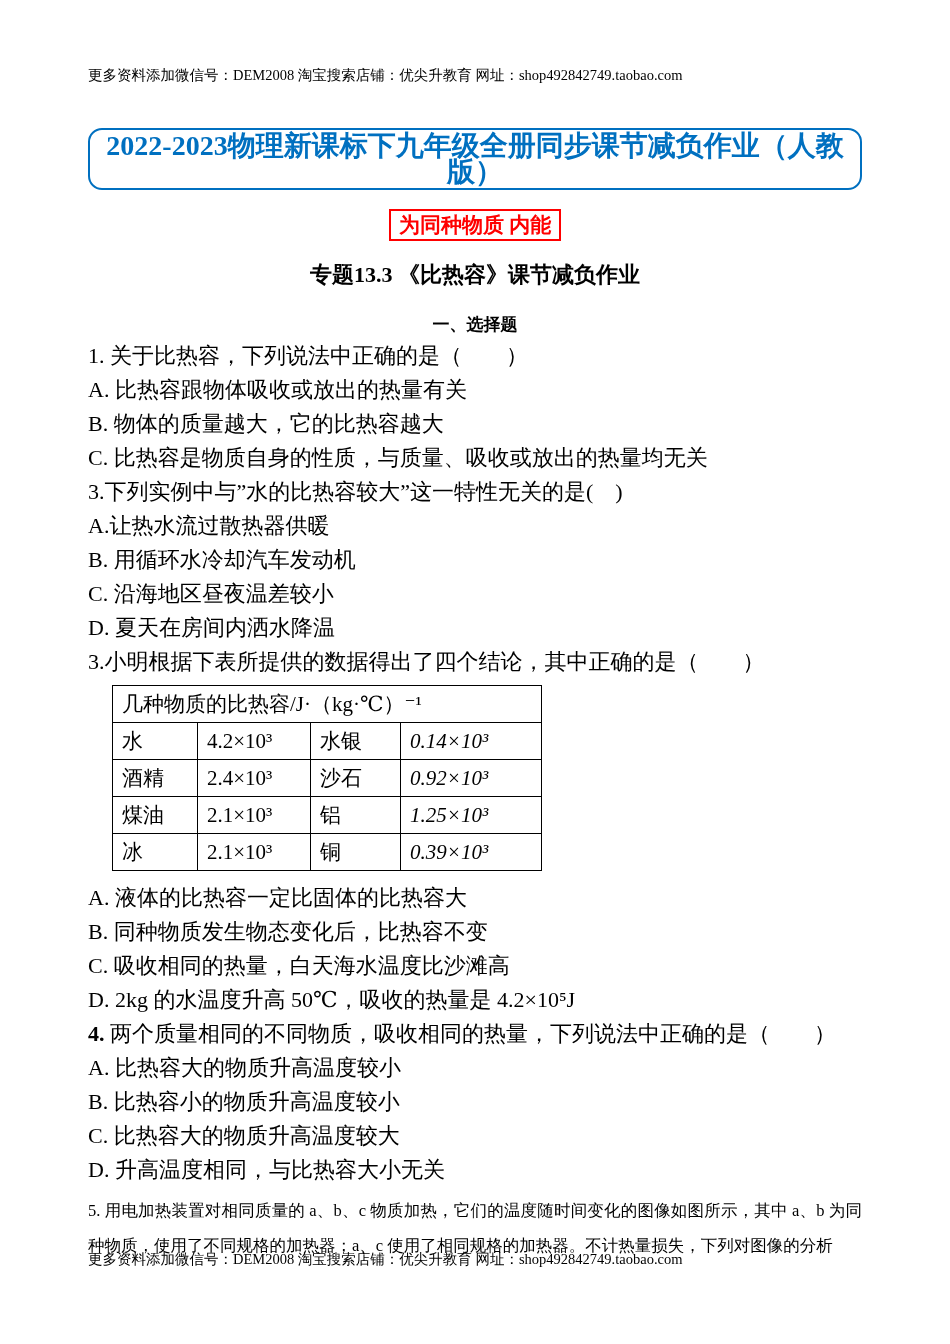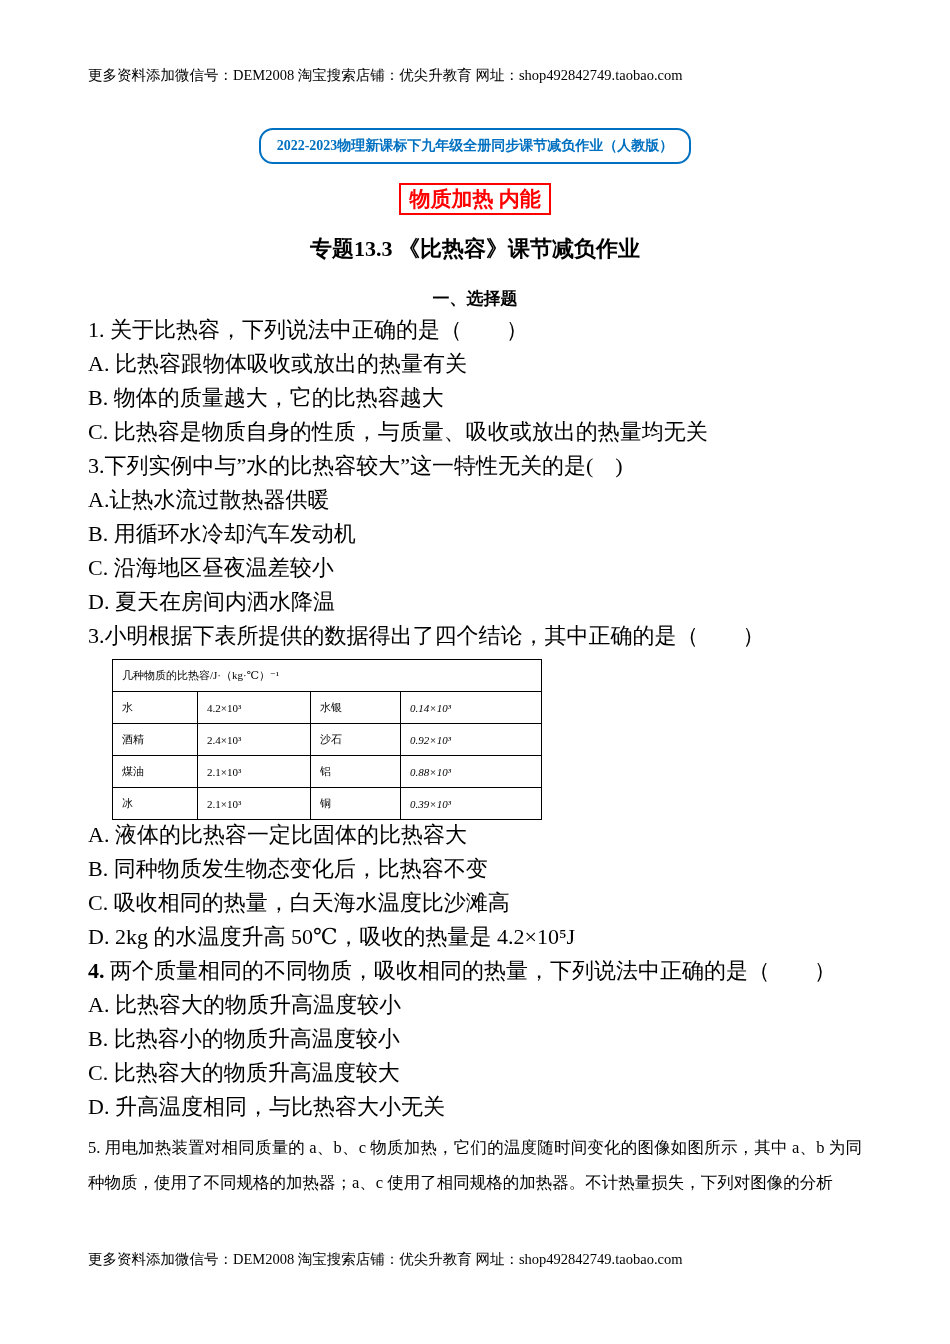--- a/index.html
+++ b/index.html
@@ -27,21 +27,21 @@
     bottom: 76px;
   }
 
   .title-row { text-align: center; }
   .series-row { margin-bottom: 19px; }
   .series-box {
     display: inline-block;
     border: 2px solid #0070C0;
     border-radius: 14px;
     color: #0070C0;
-    font-size: 14px;
+    font-size: 28px;
     font-weight: bold;
     padding: 3px 16px;
     line-height: 26px;
   }
   .chapter-row { margin-bottom: 20px; }
   .chapter-box {
     display: inline-block;
     border: 2px solid #FF0000;
     color: #FF0000;
     font-size: 21px;
@@ -65,22 +65,22 @@
   }
   .line {
     font-size: 22px;
     line-height: 21px;
     margin: 0 0 13px 0;
   }
   .q4-num { font-weight: bold; }
 
   .spec-table {
     border-collapse: collapse;
-    margin: 6px 0 4px 24px;
-    font-size: 11px;
+    margin: 6px 0 16px 24px;
+    font-size: 21px;
   }
   .spec-table td {
     border: 1px solid #000;
     padding: 4px 9px;
     height: 32px;
     text-align: left;
     vertical-align: middle;
   }
   .spec-table td.c1 { width: 85px; }
   .spec-table td.c2 { width: 113px; }
@@ -100,21 +100,21 @@
 
 <div class="page">
 
   <div class="promo header-promo">更多资料添加微信号：DEM2008 淘宝搜索店铺：优尖升教育 网址：shop492842749.taobao.com</div>
 
   <div class="title-row series-row">
     <span class="series-box">2022-2023物理新课标下九年级全册同步课节减负作业（人教版）</span>
   </div>
 
   <div class="title-row chapter-row">
-    <span class="chapter-box">物质加热 内能</span>
+    <span class="chapter-box">为同种物质 内能</span>
   </div>
 
   <div class="topic-title">专题13.3 《比热容》课节减负作业</div>
 
   <div class="section-heading">一、选择题</div>
 
   <p class="line">1. 关于比热容，下列说法中正确的是（　　）</p>
   <p class="line">A. 比热容跟物体吸收或放出的热量有关</p>
   <p class="line">B. 物体的质量越大，它的比热容越大</p>
   <p class="line">C. 比热容是物质自身的性质，与质量、吸收或放出的热量均无关</p>
@@ -141,21 +141,21 @@
       <tr>
         <td class="c1">酒精</td>
         <td class="c2">2.4×10³</td>
         <td class="c3">沙石</td>
         <td class="c4">0.92×10³</td>
       </tr>
       <tr>
         <td class="c1">煤油</td>
         <td class="c2">2.1×10³</td>
         <td class="c3">铝</td>
-        <td class="c4">0.88×10³</td>
+        <td class="c4">1.25×10³</td>
       </tr>
       <tr>
         <td class="c1">冰</td>
         <td class="c2">2.1×10³</td>
         <td class="c3">铜</td>
         <td class="c4">0.39×10³</td>
       </tr>
     </tbody>
   </table>
 

